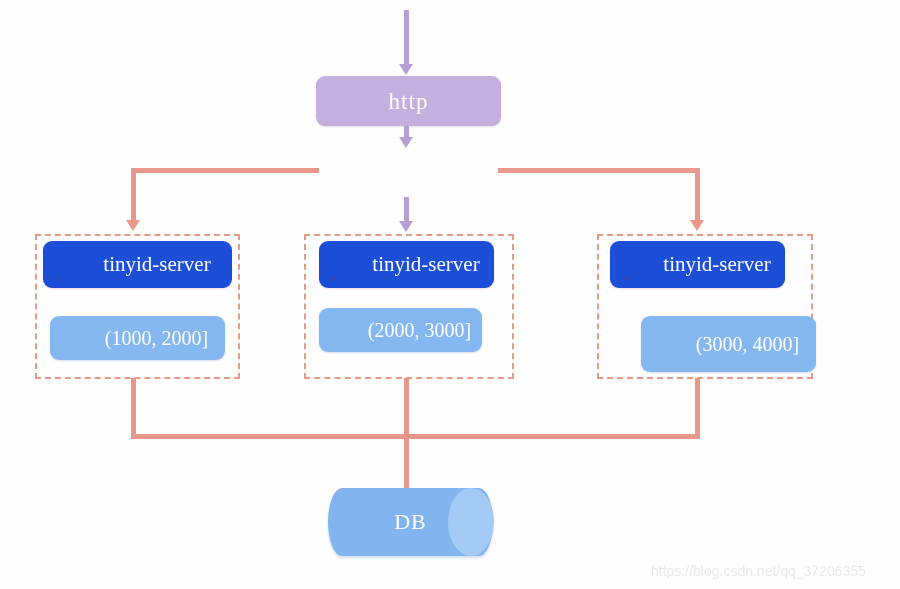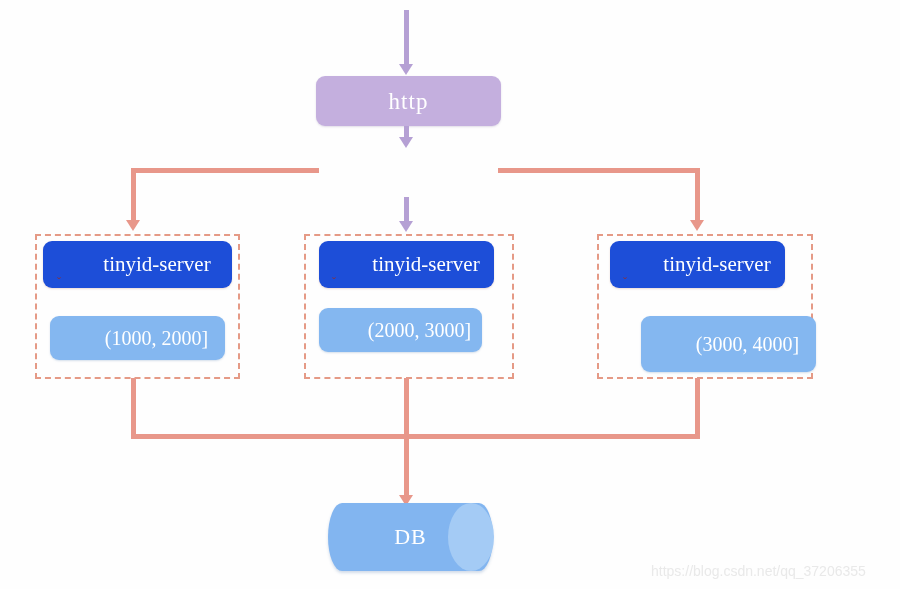--- a/index.html
+++ b/index.html
@@ -204,21 +204,21 @@
 
   <div class="line" style="left:131px; top:378px; width:5px; height:59px;"></div>
 
   <div class="line" style="left:695px; top:378px; width:5px; height:59px;"></div>
 
   <div class="line" style="left:131px; top:434px; width:569px; height:5px;"></div>
 
   <div class="line" style="left:404px; top:378px; width:5px; height:119px;"></div>
   <div class="arrowhead" style="left:399px; top:495px;"></div>
 
-  <div class="cylinder" style="left:328px; top:503px; width:165px; height:68px;">
+  <div class="cylinder" style="left:328px; top:488px; width:165px; height:68px;">
     <div class="cyl-body"></div>
     <div class="cyl-cap"></div>
     <div class="cyl-label">
       <span>DB</span>
     </div>
   </div>
 
   <div class="watermark" style="left:651px; top:563px;">https://blog.csdn.net/qq_37206355</div>
 
 </div>

